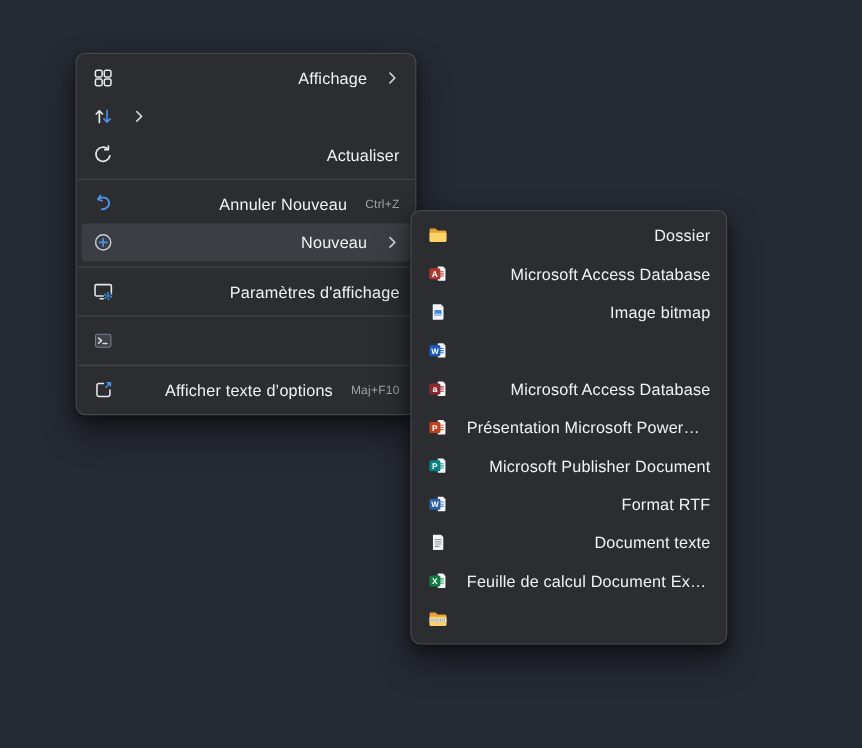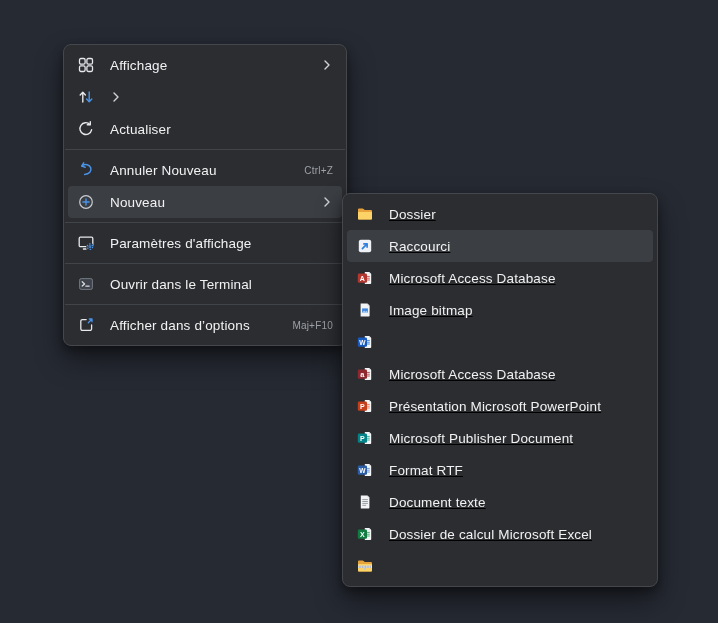--- a/index.html
+++ b/index.html
@@ -16,32 +16,32 @@
   }
   .menu{
     position:absolute;
     background:var(--menu-bg);
     border:1px solid var(--menu-border);
     border-radius:8px;
     padding:4px 0;
     box-shadow:0 14px 28px rgba(0,0,0,.45), 0 4px 10px rgba(0,0,0,.35);
   }
   .left-menu{left:63px;top:44px;width:284px;}
-  .sub-menu{left:342px;top:193px;width:316px;text-decoration:underline;}
+  .sub-menu{left:342px;top:175px;width:264px;}
   .menu-item{
     display:flex;align-items:center;
     height:32px;margin:0 4px;padding:0 9px;
     border-radius:4px;gap:15px;
     color:var(--text);font-size:13.5px;
     cursor:default;white-space:nowrap;
   }
   .menu-item.highlight{background:var(--highlight-bg);}
   .icon{width:18px;height:18px;flex:0 0 18px;display:block;}
   .icon svg{width:18px;height:18px;display:block;}
-  .label{flex:1;overflow:hidden;text-overflow:ellipsis;letter-spacing:.15px;}
+  .label{flex:1;overflow:hidden;text-overflow:ellipsis;letter-spacing:.15px;text-align:right;}
   .shortcut{color:var(--secondary-text);font-size:10px;letter-spacing:.2px;}
   .chev{width:12px;height:14px;flex:0 0 12px;}
   .separator{height:1px;background:var(--separator);margin:4px 1px;}
 </style>
 </head>
 <body>
 
 <div class="menu left-menu">
 
   <div class="menu-item">
@@ -136,59 +136,48 @@
   <div class="separator"></div>
 
   <div class="menu-item">
     <span class="icon">
       <svg viewBox="0 0 18 18">
         <rect x="2.6" y="3.6" width="12.8" height="10.8" rx="1.6" fill="#3e434b" stroke="#7a8089" stroke-width="0.9"></rect>
         <path d="M5.2 6.8 L7.6 8.9 L5.2 11" stroke="#d9dde2" stroke-width="1.3" fill="none" stroke-linecap="round" stroke-linejoin="round"></path>
         <path d="M8.9 11.2 H12.1" stroke="#d9dde2" stroke-width="1.3" stroke-linecap="round"></path>
       </svg>
       </span>
-    <span class="label">Ouvrir dans le Terminal</span>
   </div>
 
   <div class="separator"></div>
 
   <div class="menu-item">
     <span class="icon">
       <svg viewBox="0 0 18 18" fill="none" stroke-linecap="round" stroke-linejoin="round">
         <path d="M9.2 3.6 H5.4 A1.6 1.6 0 0 0 3.8 5.2 V12.8 A1.6 1.6 0 0 0 5.4 14.4 H13 A1.6 1.6 0 0 0 14.6 12.8 V9" stroke="#e6e8ea" stroke-width="1.3"></path>
         <path d="M11.3 6.7 L15 3 M12.3 3 H15 V5.7" stroke="#4a93e8" stroke-width="1.3"></path>
       </svg>
       </span>
-    <span class="label">Afficher dans d’options</span>
+    <span class="label">Afficher texte d’options</span>
     <span class="shortcut">Maj+F10</span>
   </div>
 </div>
 
 <div class="menu sub-menu">
 
   <div class="menu-item">
     <span class="icon">
       <svg viewBox="0 0 18 18">
         <path d="M2 4.6 C2 3.9 2.5 3.4 3.2 3.4 H6.9 L8.8 5.1 H14.8 C15.5 5.1 16 5.6 16 6.3 V13.4 C16 14.1 15.5 14.6 14.8 14.6 H3.2 C2.5 14.6 2 14.1 2 13.4 Z" fill="#e8a33d"></path>
         <path d="M2 7 H16 V13.4 C16 14.1 15.5 14.6 14.8 14.6 H3.2 C2.5 14.6 2 14.1 2 13.4 Z" fill="#fdd367"></path>
       </svg>
       </span>
     <span class="label">Dossier</span>
   </div>
 
-  <div class="menu-item highlight">
-    <span class="icon">
-      <svg viewBox="0 0 18 18">
-        <rect x="2.8" y="2.8" width="12.4" height="12.4" rx="2" fill="#eef1f5"></rect>
-        <path d="M6.4 11.6 L10.8 7.2" stroke="#2f7fe0" stroke-width="1.7" stroke-linecap="round"></path>
-        <path d="M7.9 6.9 H11.1 V10.1" stroke="#2f7fe0" stroke-width="1.7" fill="none" stroke-linecap="round" stroke-linejoin="round"></path>
-      </svg>
-      </span>
-    <span class="label">Raccourci</span>
-  </div>
 
   <div class="menu-item">
     <span class="icon">
       <svg viewBox="0 0 18 18">
         <path d="M8.8 3 H13.2 L15.2 5 V14.2 C15.2 14.7 14.8 15 14.4 15 H8.8 Z" fill="#f4f5f7"></path>
         <path d="M13.2 3 V5 H15.2 Z" fill="#d8dadd"></path>
         <g stroke="#c2453f" stroke-width="0.9">
             <path d="M10.4 7.4 H13.8 M10.4 9.2 H13.8 M10.4 11 H13.8"></path>
           </g>
         <rect x="1.8" y="4.6" width="9.2" height="9.2" rx="1.3" fill="#b3372f"></rect>
@@ -302,21 +291,21 @@
       <svg viewBox="0 0 18 18">
         <path d="M8.8 3 H13.2 L15.2 5 V14.2 C15.2 14.7 14.8 15 14.4 15 H8.8 Z" fill="#f4f5f7"></path>
         <path d="M13.2 3 V5 H15.2 Z" fill="#d8dadd"></path>
         <g stroke="#33a05f" stroke-width="0.9">
             <path d="M10.4 7.4 H13.8 M10.4 9.2 H13.8 M10.4 11 H13.8"></path>
           </g>
         <rect x="1.8" y="4.6" width="9.2" height="9.2" rx="1.3" fill="#107c41"></rect>
         <text x="6.4" y="11.8" font-size="7" font-weight="bold" fill="#ffffff" text-anchor="middle" font-family="Liberation Sans, sans-serif">X</text>
       </svg>
       </span>
-    <span class="label">Dossier de calcul Microsoft Excel</span>
+    <span class="label">Feuille de calcul Document Excel</span>
   </div>
 
   <div class="menu-item">
     <span class="icon">
       <svg viewBox="0 0 18 18">
         <path d="M2 4.6 C2 3.9 2.5 3.4 3.2 3.4 H6.9 L8.8 5.1 H14.8 C15.5 5.1 16 5.6 16 6.3 V13.4 C16 14.1 15.5 14.6 14.8 14.6 H3.2 C2.5 14.6 2 14.1 2 13.4 Z" fill="#e8a33d"></path>
         <path d="M2 7 H16 V13.4 C16 14.1 15.5 14.6 14.8 14.6 H3.2 C2.5 14.6 2 14.1 2 13.4 Z" fill="#fdd367"></path>
         <rect x="2" y="8.6" width="14" height="2.4" fill="#e4e6e9"></rect>
         <path d="M3.2 8.6 V11 M4.8 8.6 V11 M6.4 8.6 V11 M8 8.6 V11 M9.6 8.6 V11 M11.2 8.6 V11 M12.8 8.6 V11 M14.4 8.6 V11" stroke="#9aa0a7" stroke-width="0.7"></path>
         <rect x="7.9" y="11" width="2" height="1.7" rx="0.5" fill="#c3c7cc"></rect>

